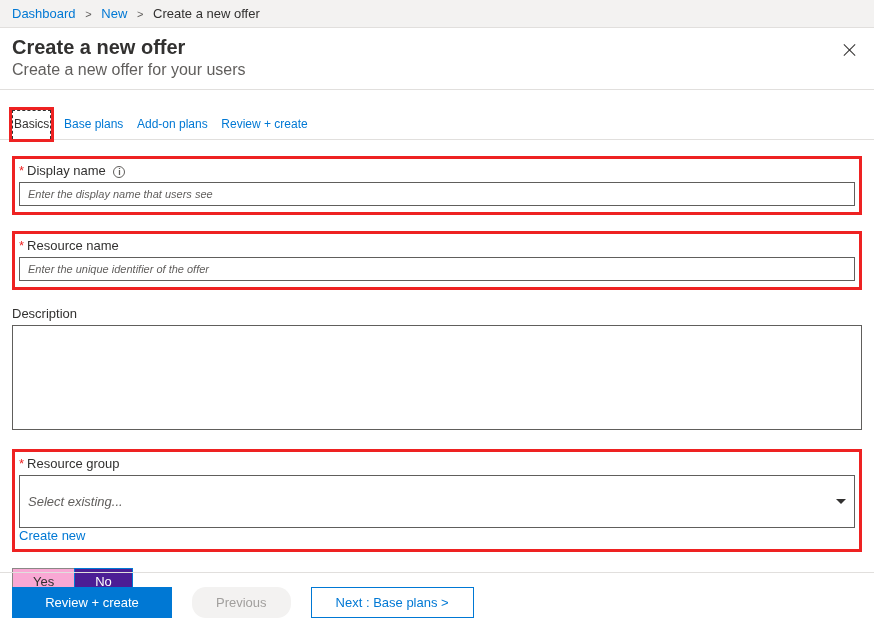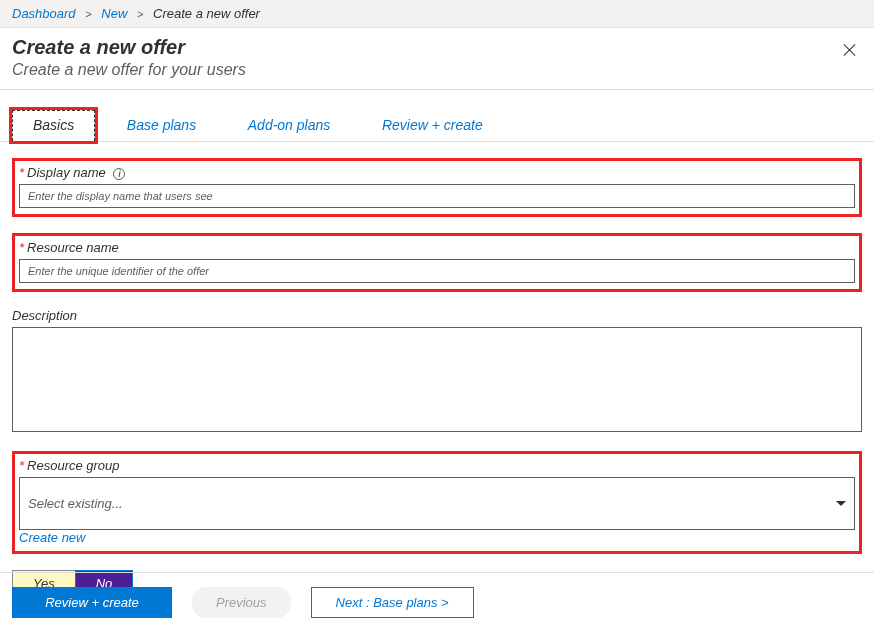--- a/index.html
+++ b/index.html
@@ -1,44 +1,44 @@
 <!DOCTYPE html>
 <html><head>
   <meta charset="utf-8">
   <style>
-    * { box-sizing: border-box; margin: 0; padding: 0; font-style: italic; }
+    * { box-sizing: border-box; margin: 0; padding: 0; }
     body { font-family: 'Segoe UI', Arial, sans-serif; font-size: 13px; color: #323130; background: #fff; width: 874px; height: 632px; position: relative; }
     .breadcrumb { background: #f3f2f1; border-bottom: 1px solid #e1dfdd; padding: 6px 12px; font-size: 13px; }
     .breadcrumb a { color: #0078d4; text-decoration: none; }
     .breadcrumb .sep { color: #605e5c; margin: 0 6px; font-size: 11px; }
     .breadcrumb .current { color: #323130; }
     .header { padding: 8px 12px 10px; border-bottom: 1px solid #e1dfdd; position: relative; }
     .header h1 { font-size: 20px; font-weight: 600; }
     .header .subtitle { font-size: 16px; color: #605e5c; margin-top: 2px; }
     .close-btn { position: absolute; right: 16px; top: 14px; width: 16px; height: 16px; cursor: pointer; }
     .close-btn::before, .close-btn::after { content: ''; position: absolute; left: 7px; top: 0; width: 1px; height: 16px; background: #323130; }
     .close-btn::before { transform: rotate(45deg); }
     .close-btn::after { transform: rotate(-45deg); }
     .tabs { padding: 20px 12px 0; border-bottom: 1px solid #e1dfdd; }
-    .tab { display: inline-block; padding: 6px 20px 8px; margin-right: 8px; color: #0078d4; cursor: pointer; font-size: 14px; text-align: right; }
+    .tab { display: inline-block; padding: 6px 1px 8px; margin-right: 8px; color: #0078d4; cursor: pointer; font-size: 12px; text-align: right; }
     .tab.active { color: #323130; border: 1px dashed #323130; border-bottom: none; outline: 3px solid #e22; outline-offset: 0; position: relative; }
     .form-area { padding: 16px 12px; }
     .field-group { margin-bottom: 16px; position: relative; }
     .highlight-box { border: 3px solid #e22; padding: 4px 4px 6px; }
     .label-row { margin-bottom: 4px; font-size: 13px; }
     .req { color: #e22; margin-right: 3px; }
     .info-icon { display: inline-block; width: 12px; height: 12px; border-radius: 50%; border: 1px solid #605e5c; text-align: center; font-size: 9px; line-height: 11px; margin-left: 4px; color: #605e5c; font-weight: bold; }
     .text-input { width: 100%; padding: 5px 8px; border: 1px solid #605e5c; font-size: 11px; font-family: inherit; }
     .text-input::placeholder { color: #605e5c; font-style: italic; }
     textarea.text-input { height: 105px; resize: none; }
     .select-input { width: 100%; padding: 18px 8px; border: 1px solid #605e5c; font-size: 13px; font-style: italic; color: #605e5c; background: #fff; cursor: pointer; display: flex; justify-content: space-between; align-items: center; }
     .chevron { width: 0; height: 0; border-left: 5px solid transparent; border-right: 5px solid transparent; border-top: 5px solid #323130; }
     .link { color: #0078d4; font-size: 13px; cursor: pointer; margin-top: 0; display: inline-block; }
     .toggle-group { margin-top: 6px; display: flex; }
-    .toggle-btn { padding: 5px 20px; border: 1px solid #8a8886; font-size: 13px; cursor: pointer; background: #fef9c3; }
+    .toggle-btn { padding: 5px 20px; border: 1px solid #8a8886; font-size: 13px; cursor: pointer; background: #f9a8d4; }
     .toggle-btn:first-child { border-right: none; }
     .toggle-btn.selected { background: #4c1d95; color: #fff; border-color: #0078d4; }
     .footer { position: absolute; bottom: 0; left: 0; right: 0; border-top: 1px solid #e1dfdd; padding: 14px 12px; display: flex; gap: 20px; }
     .btn { padding: 7px 24px; font-size: 13px; cursor: pointer; border: none; font-family: inherit; }
     .btn-primary { background: #0078d4; color: #fff; min-width: 160px; }
     .btn-disabled { background: #f3f2f1; color: #a19f9d; cursor: not-allowed; min-width: 80px; border-radius: 14px; }
     .btn-outline { background: #fff; border: 1px solid #0078d4; color: #0078d4; }
   </style>
 </head>
 <body>

